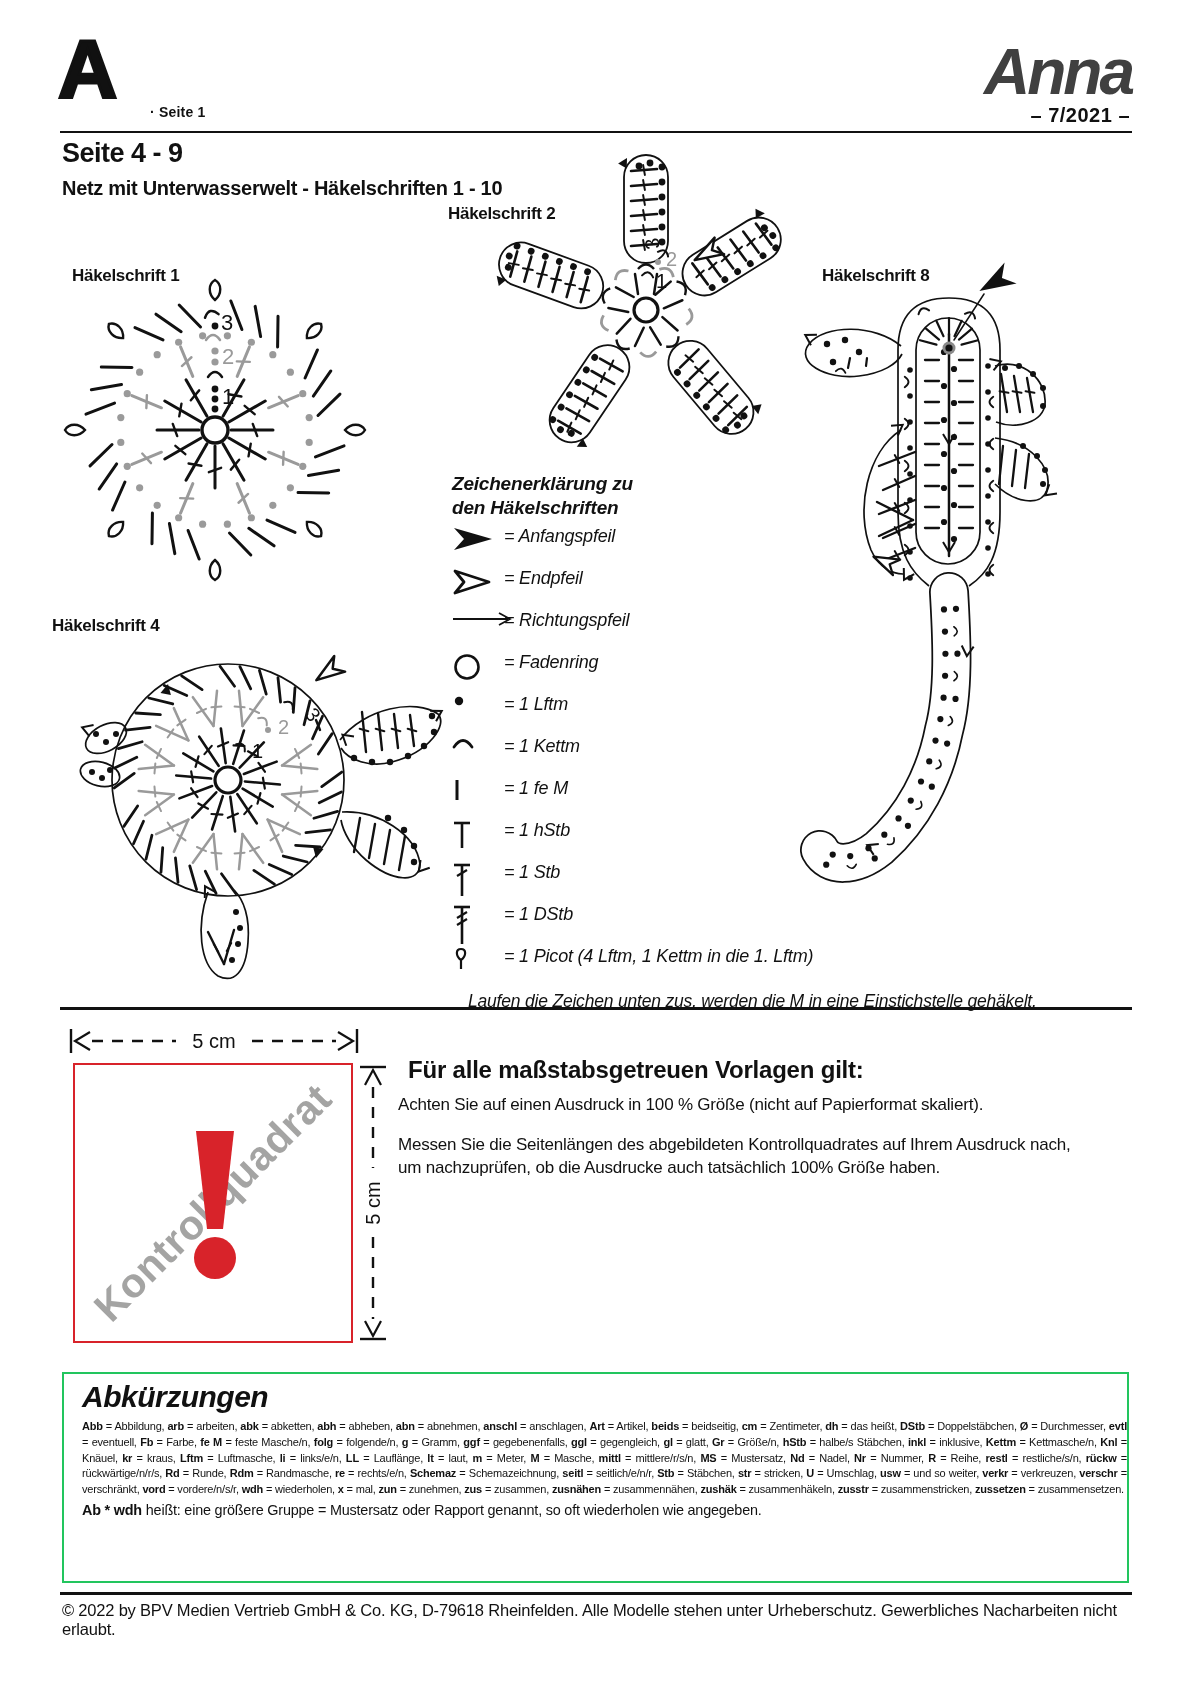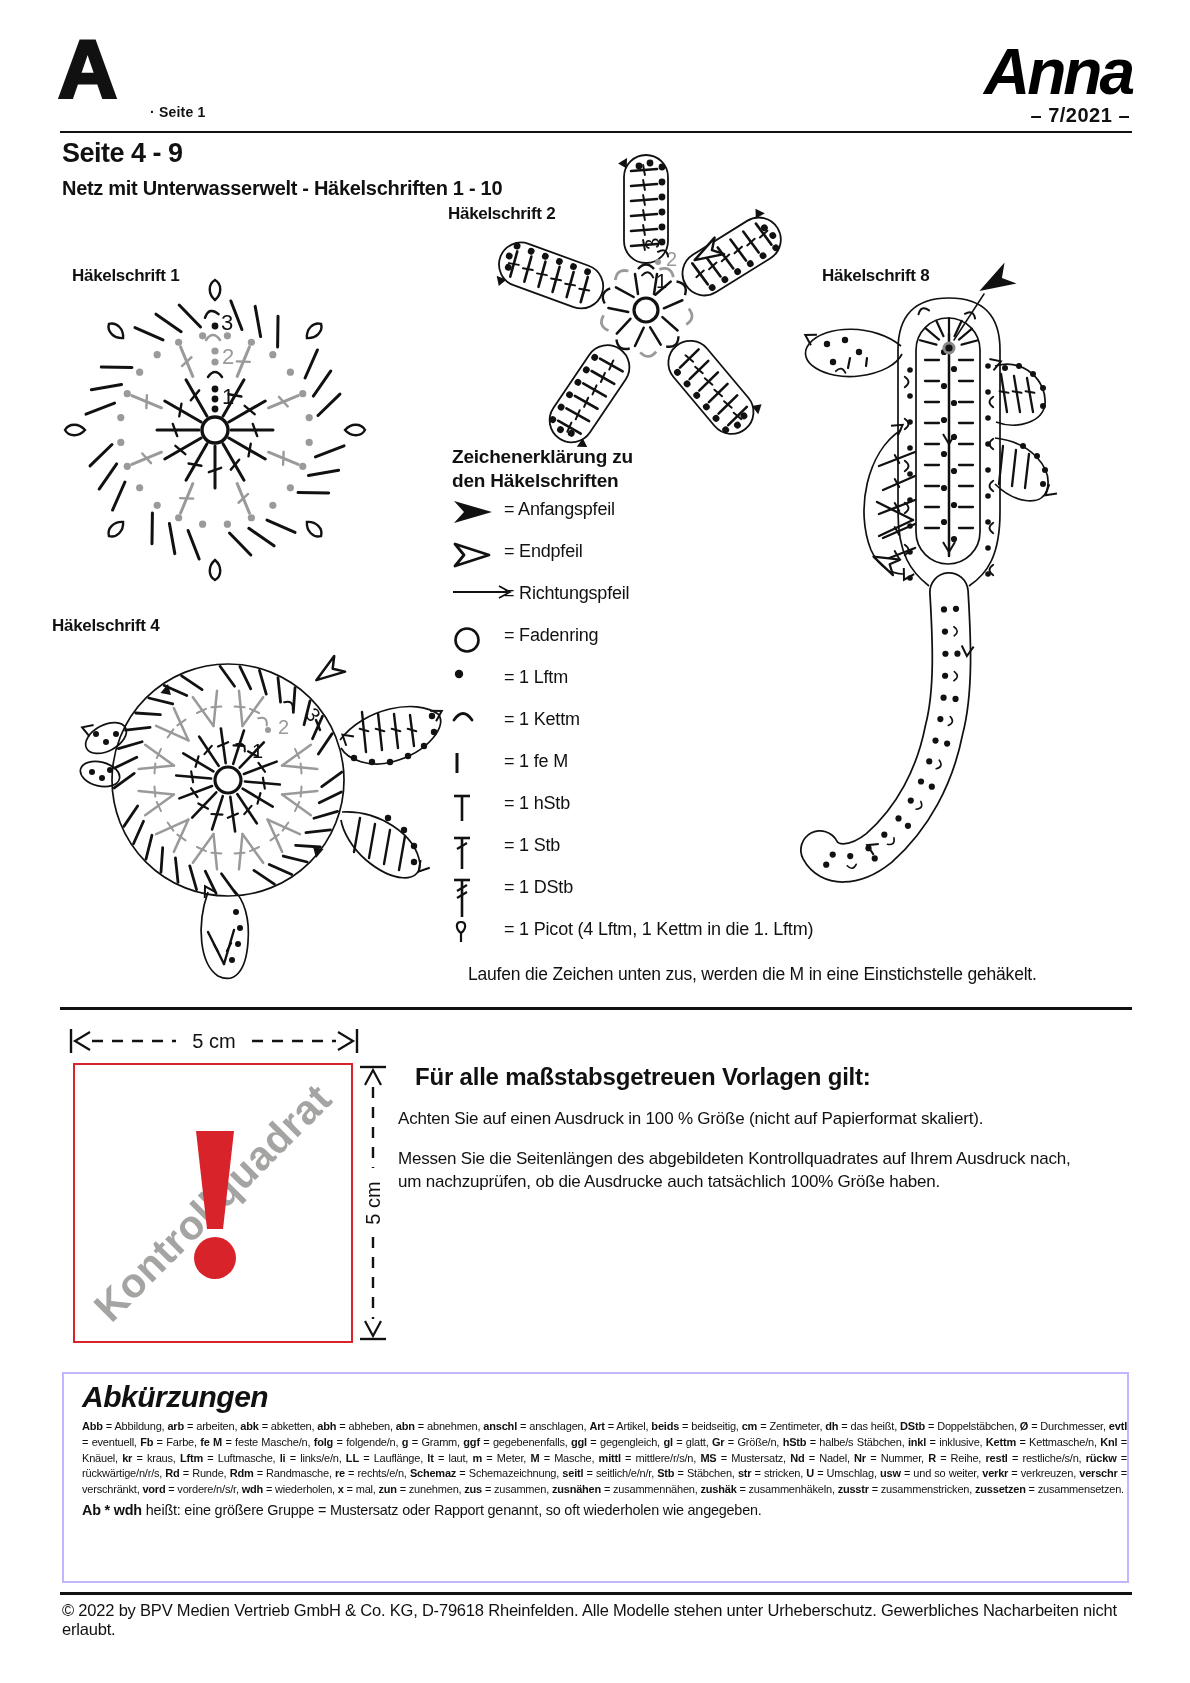--- a/index.html
+++ b/index.html
@@ -11,48 +11,48 @@
   .logo{right:58px;top:40px;font-size:64px;font-weight:700;font-style:italic;letter-spacing:-3px;line-height:1;}
   .issue{right:60px;top:104px;font-size:20px;font-weight:700;letter-spacing:.5px;}
   .rule{left:60px;right:58px;height:0;}
   .rule-top{top:131px;border-top:2px solid #111;}
   .rule-mid{top:1007px;border-top:3px solid #111;}
   .rule-bottom{top:1592px;border-top:3px solid #111;}
   .title{left:62px;top:138px;font-size:27px;font-weight:700;margin:0;letter-spacing:-.5px;}
   .subtitle{left:62px;top:177px;font-size:20px;font-weight:700;margin:0;letter-spacing:-.3px;}
   .dlabel{font-size:17px;font-weight:700;letter-spacing:-.3px;}
   svg{display:block;overflow:visible;}
-  .legend{left:452px;top:445px;width:660px;}
+  .legend{left:452px;top:472px;width:660px;font-style:italic;}
   .legend-title{font-size:19px;font-weight:700;line-height:1.25;letter-spacing:-.2px;}
   .leg-row{display:flex;align-items:flex-start;height:42px;}
   .leg-icon{width:52px;display:flex;justify-content:flex-start;align-items:center;}
   .leg-label{font-size:18px;letter-spacing:-.2px;}
   .legend-note{margin:3px 0 0 16px;font-size:17.5px;white-space:nowrap;letter-spacing:-.2px;}
   .kq-square{left:73px;top:1063px;width:276px;height:276px;border:2.5px solid #d8232a;}
   .kq-mark{position:absolute;left:50%;top:50%;transform:translate(-50%,-50%) rotate(-45deg);
            font-size:41px;font-weight:700;color:#a4a4a3;white-space:nowrap;letter-spacing:.5px;}
   .kq-excl{position:absolute;left:95px;top:66px;}
   .kq-text{left:398px;top:1046px;width:700px;}
-  .kq-text h3{margin:17px;font-size:24px;letter-spacing:-.2px;}
+  .kq-text h3{margin:10px;font-size:24px;letter-spacing:-.2px;}
   .kq-text p{margin:10px 0 0 0;font-size:17px;line-height:1.32;letter-spacing:-.2px;}
   .kq-text p + p{margin-top:18px;}
-  .abk-box{left:62px;top:1372px;width:1067px;height:211px;border:2px solid #c4b5fd;box-sizing:border-box;padding:4px 0 6px 18px;}
+  .abk-box{left:62px;top:1372px;width:1067px;height:211px;border:2px solid #22c55e;box-sizing:border-box;padding:4px 0 6px 18px;}
   .abk-box h2{margin:2px 0 5px 0;font-size:30px;font-style:italic;font-weight:700;letter-spacing:-.5px;}
   .abk-text{margin:0;font-size:11px;line-height:1.44;text-align:justify;letter-spacing:-.2px;}
   .abk-note{margin:2px 0 0 0;font-size:14.4px;line-height:1.4;letter-spacing:-.2px;}
   .footer{left:62px;top:1601px;width:1068px;font-size:16.5px;letter-spacing:-.2px;}
 </style>
 </head>
 <body>
 
 <div class="page">
 
   <div class="abs corner-a">A</div>
   <div class="abs corner-page">· Seite 1</div>
-  <div class="abs logo" id="logo" style="color: #000000; font-style: italic;">Anna</div>
+  <div class="abs logo" id="logo" style="color: #404040; font-style: italic;">Anna</div>
   <div class="abs issue">– 7/2021 –</div>
   <div class="abs rule rule-top"></div>
 
   <h1 class="abs title">Seite 4 - 9</h1>
   <h2 class="abs subtitle">Netz mit Unterwasserwelt - Häkelschriften 1 - 10</h2>
 
   <div class="abs dlabel" style="left:72px;top:266px;">Häkelschrift 1</div>
   <svg class="abs" id="svg-d1" style="left:60px;top:280px;" width="310" height="310" viewBox="0 0 310 310">
       <line x1="163" y1="136.14359353944897" x2="184" y2="99.77052658050256" stroke="#111111" stroke-width="3" stroke-linecap="round"></line>
       <line x1="168.59874960542064" y1="114.23027069378742" x2="181.40125039457936" y2="116.4876970034575" stroke="#111111" stroke-width="2.4" stroke-linecap="round"></line>

